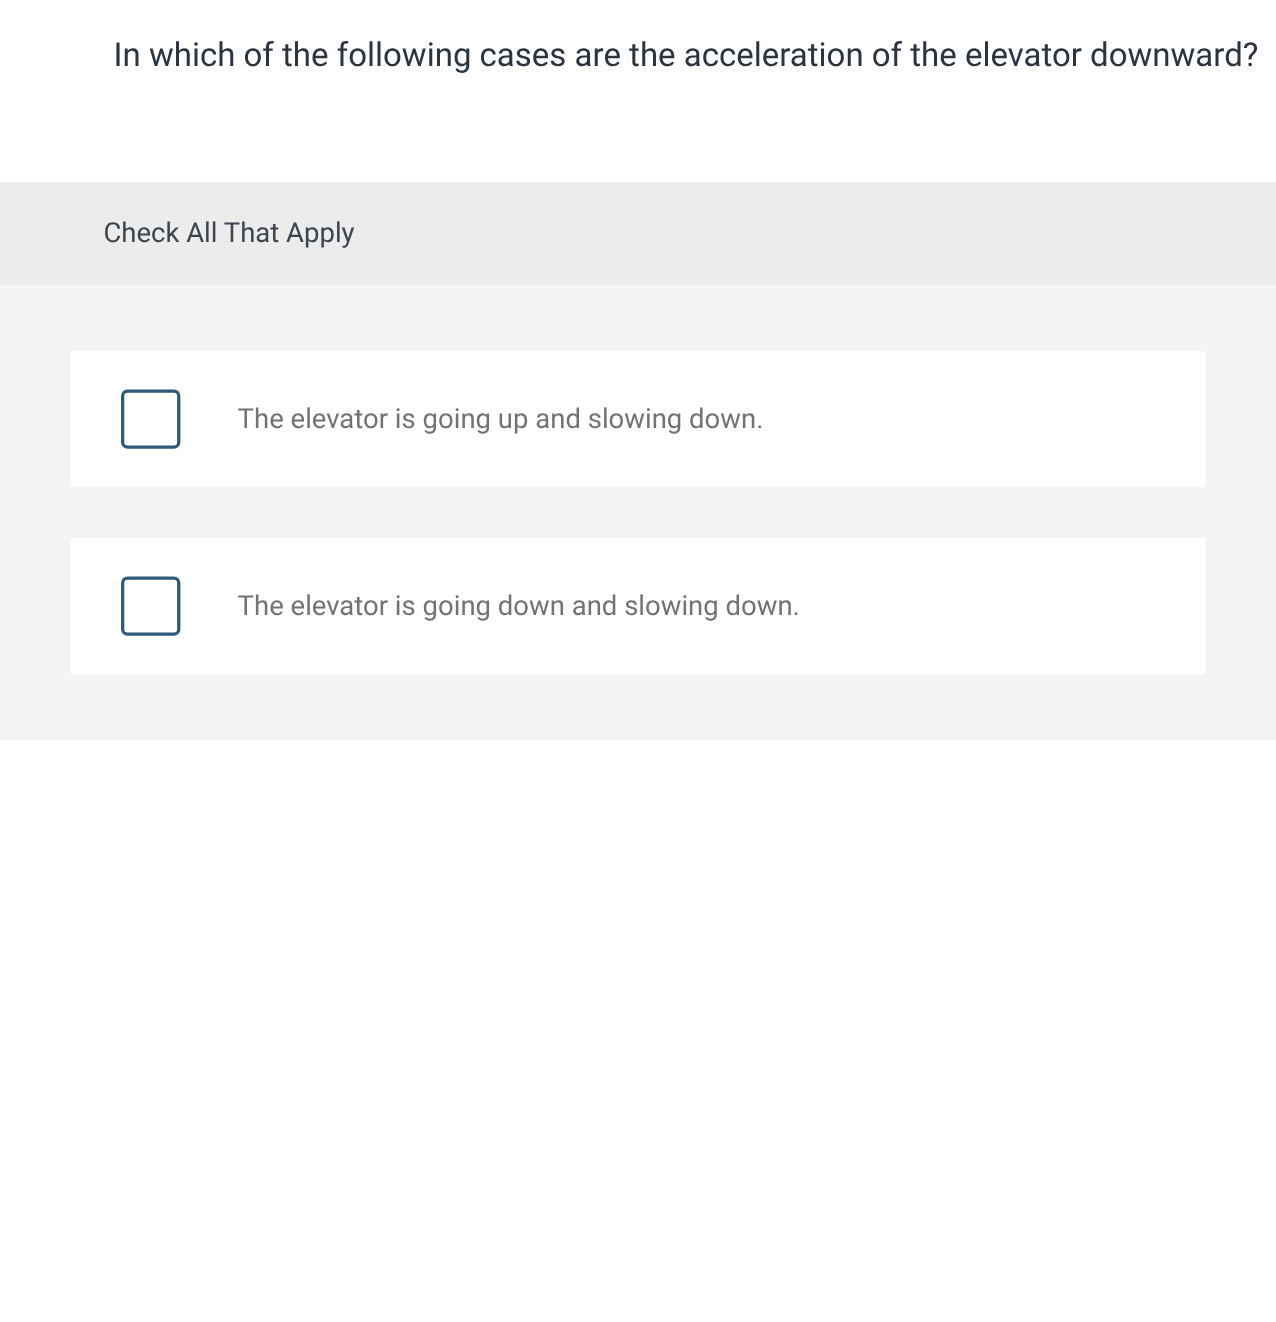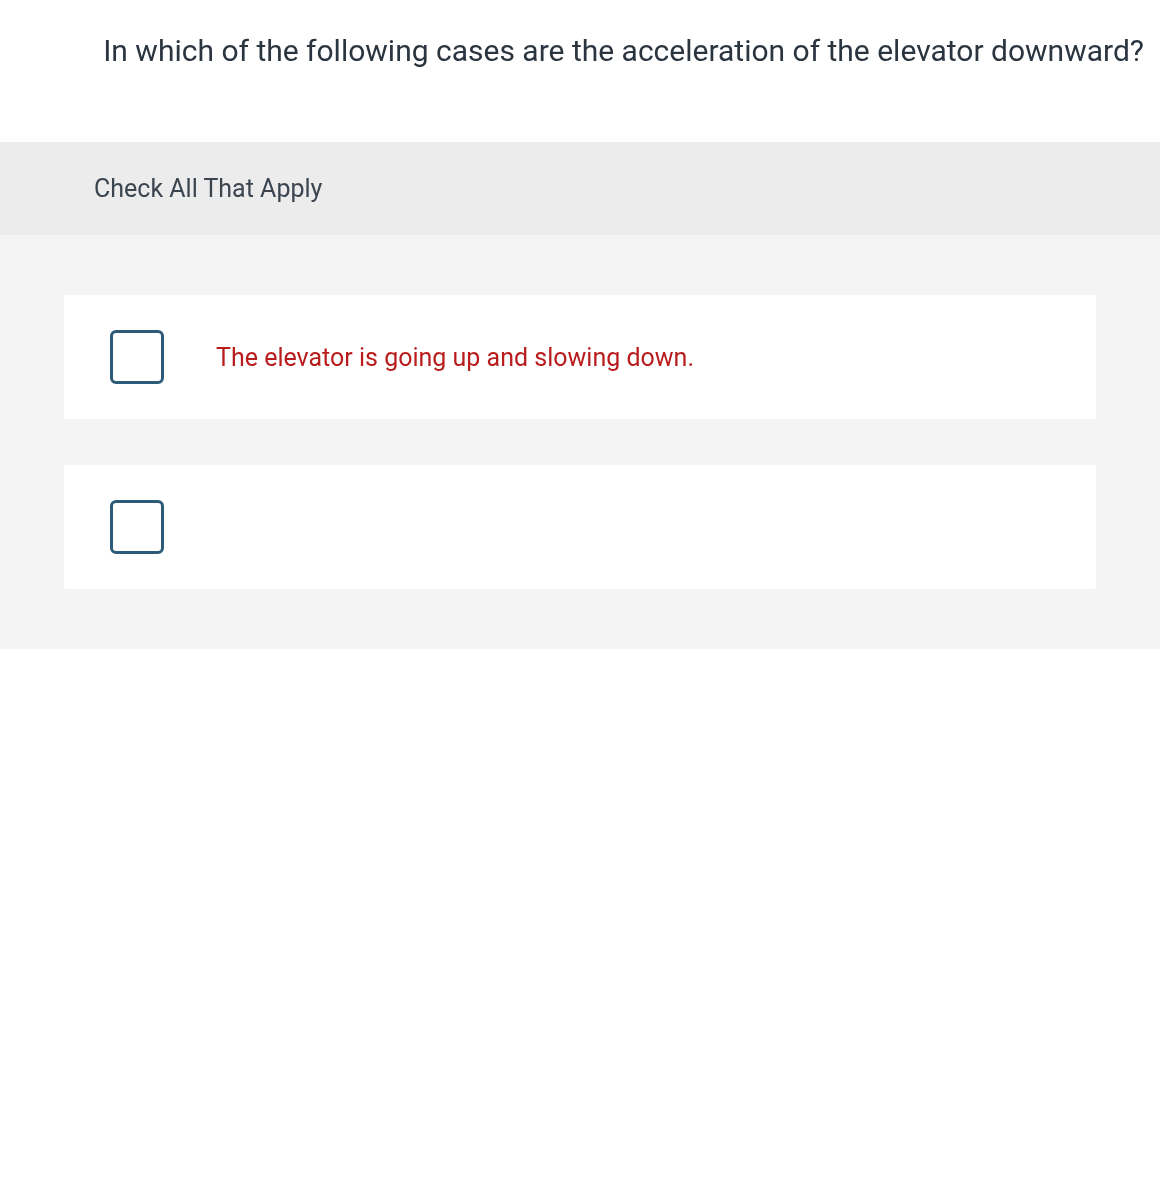--- a/index.html
+++ b/index.html
@@ -16,21 +16,21 @@
     }
     .question-text {
       font-size: 30px;
       color: #2a3540;
       padding: 30px 16px 0 16px;
       line-height: 1.4;
       font-weight: 400;
       text-align: right;
     }
     .answer-section {
-      margin-top: 70px;
+      margin-top: 94px;
       background: #f4f4f4;
     }
     .instruction-header {
       background: #ececec;
       padding: 32px 0 32px 94px;
       font-size: 25px;
       color: #3a4550;
       font-weight: 400;
     }
     .options-container {
@@ -51,21 +51,21 @@
       width: 54px;
       height: 54px;
       border: 3px solid #2e5a7a;
       border-radius: 6px;
       background: #ffffff;
       cursor: pointer;
       flex-shrink: 0;
     }
     .option-text {
       font-size: 25px;
-      color: #b91c1c;
+      color: #737373;
       margin-left: 52px;
       font-weight: 400;
     }
   </style>
 </head>
 <body>
 
 <div class="question-text">In which of the following cases are the acceleration of the elevator downward?</div>
 
 <div class="answer-section">
@@ -75,16 +75,17 @@
 
     <div class="option-row">
       <div class="checkbox"></div>
       <div class="option-text">The elevator is going up and slowing down.</div>
     </div>
 
 
 
     <div class="option-row">
       <div class="checkbox"></div>
+      <div class="option-text">The elevator is going down and slowing down.</div>
     </div>
 
   </div>
 </div>
 
 </body></html>

